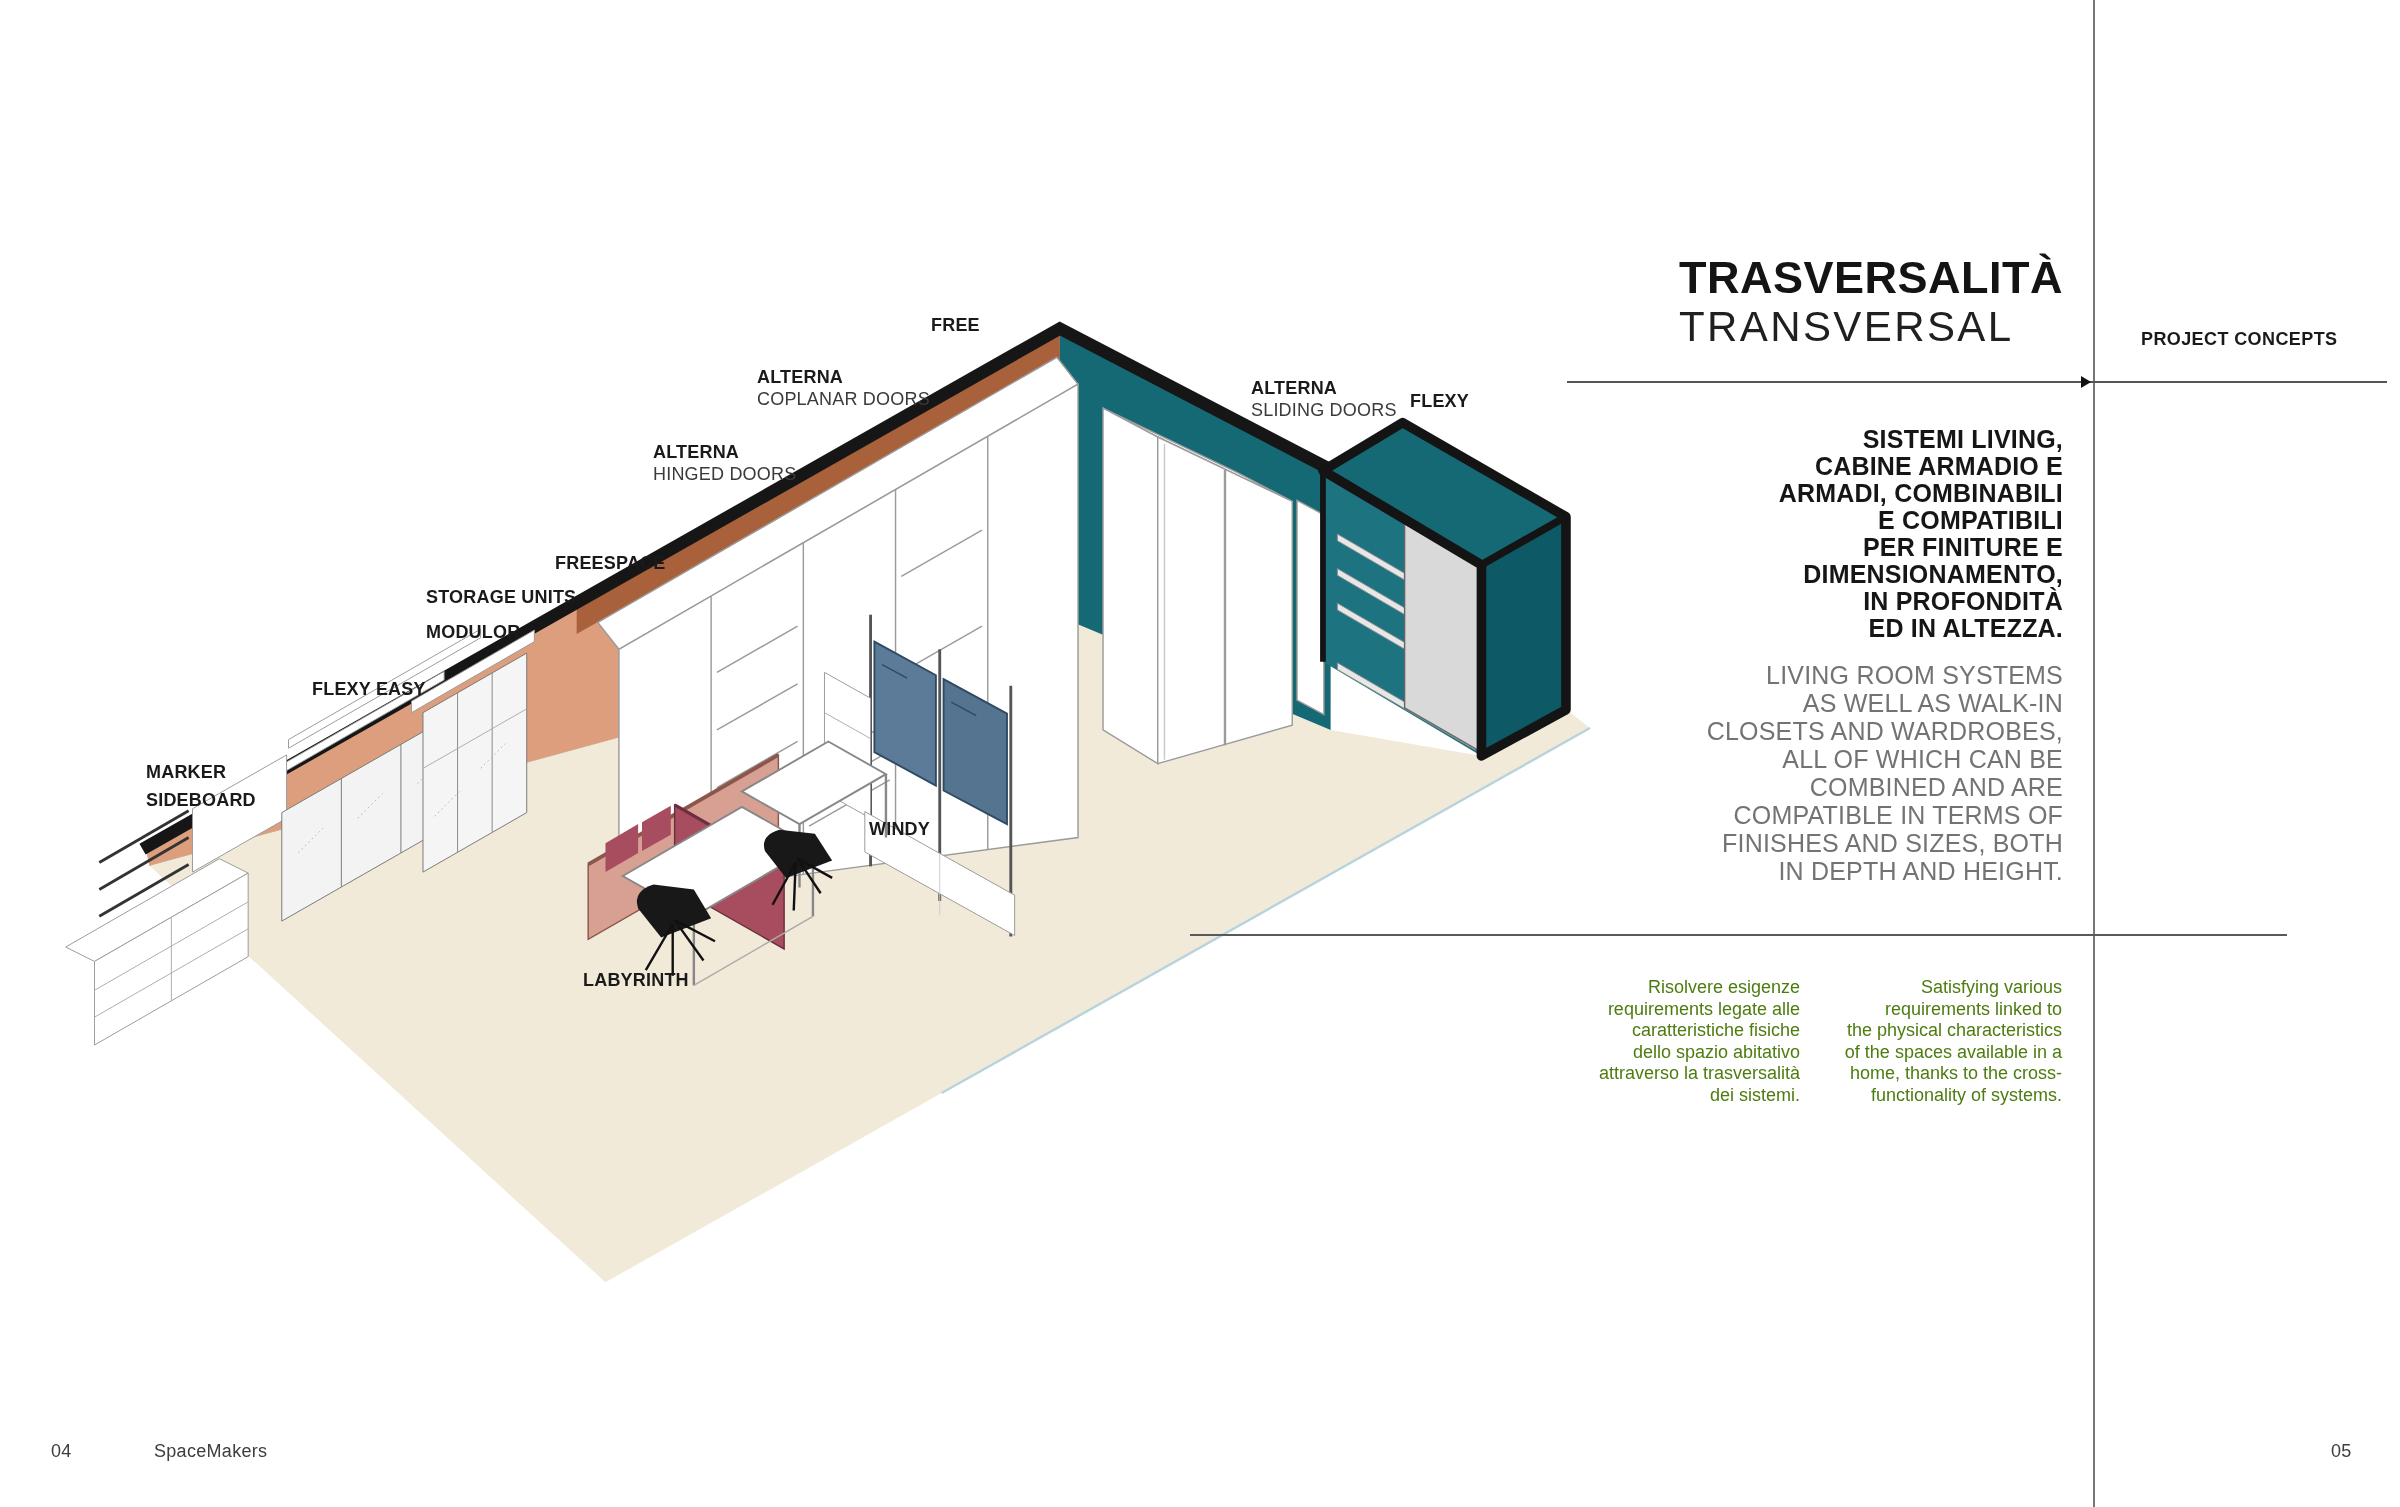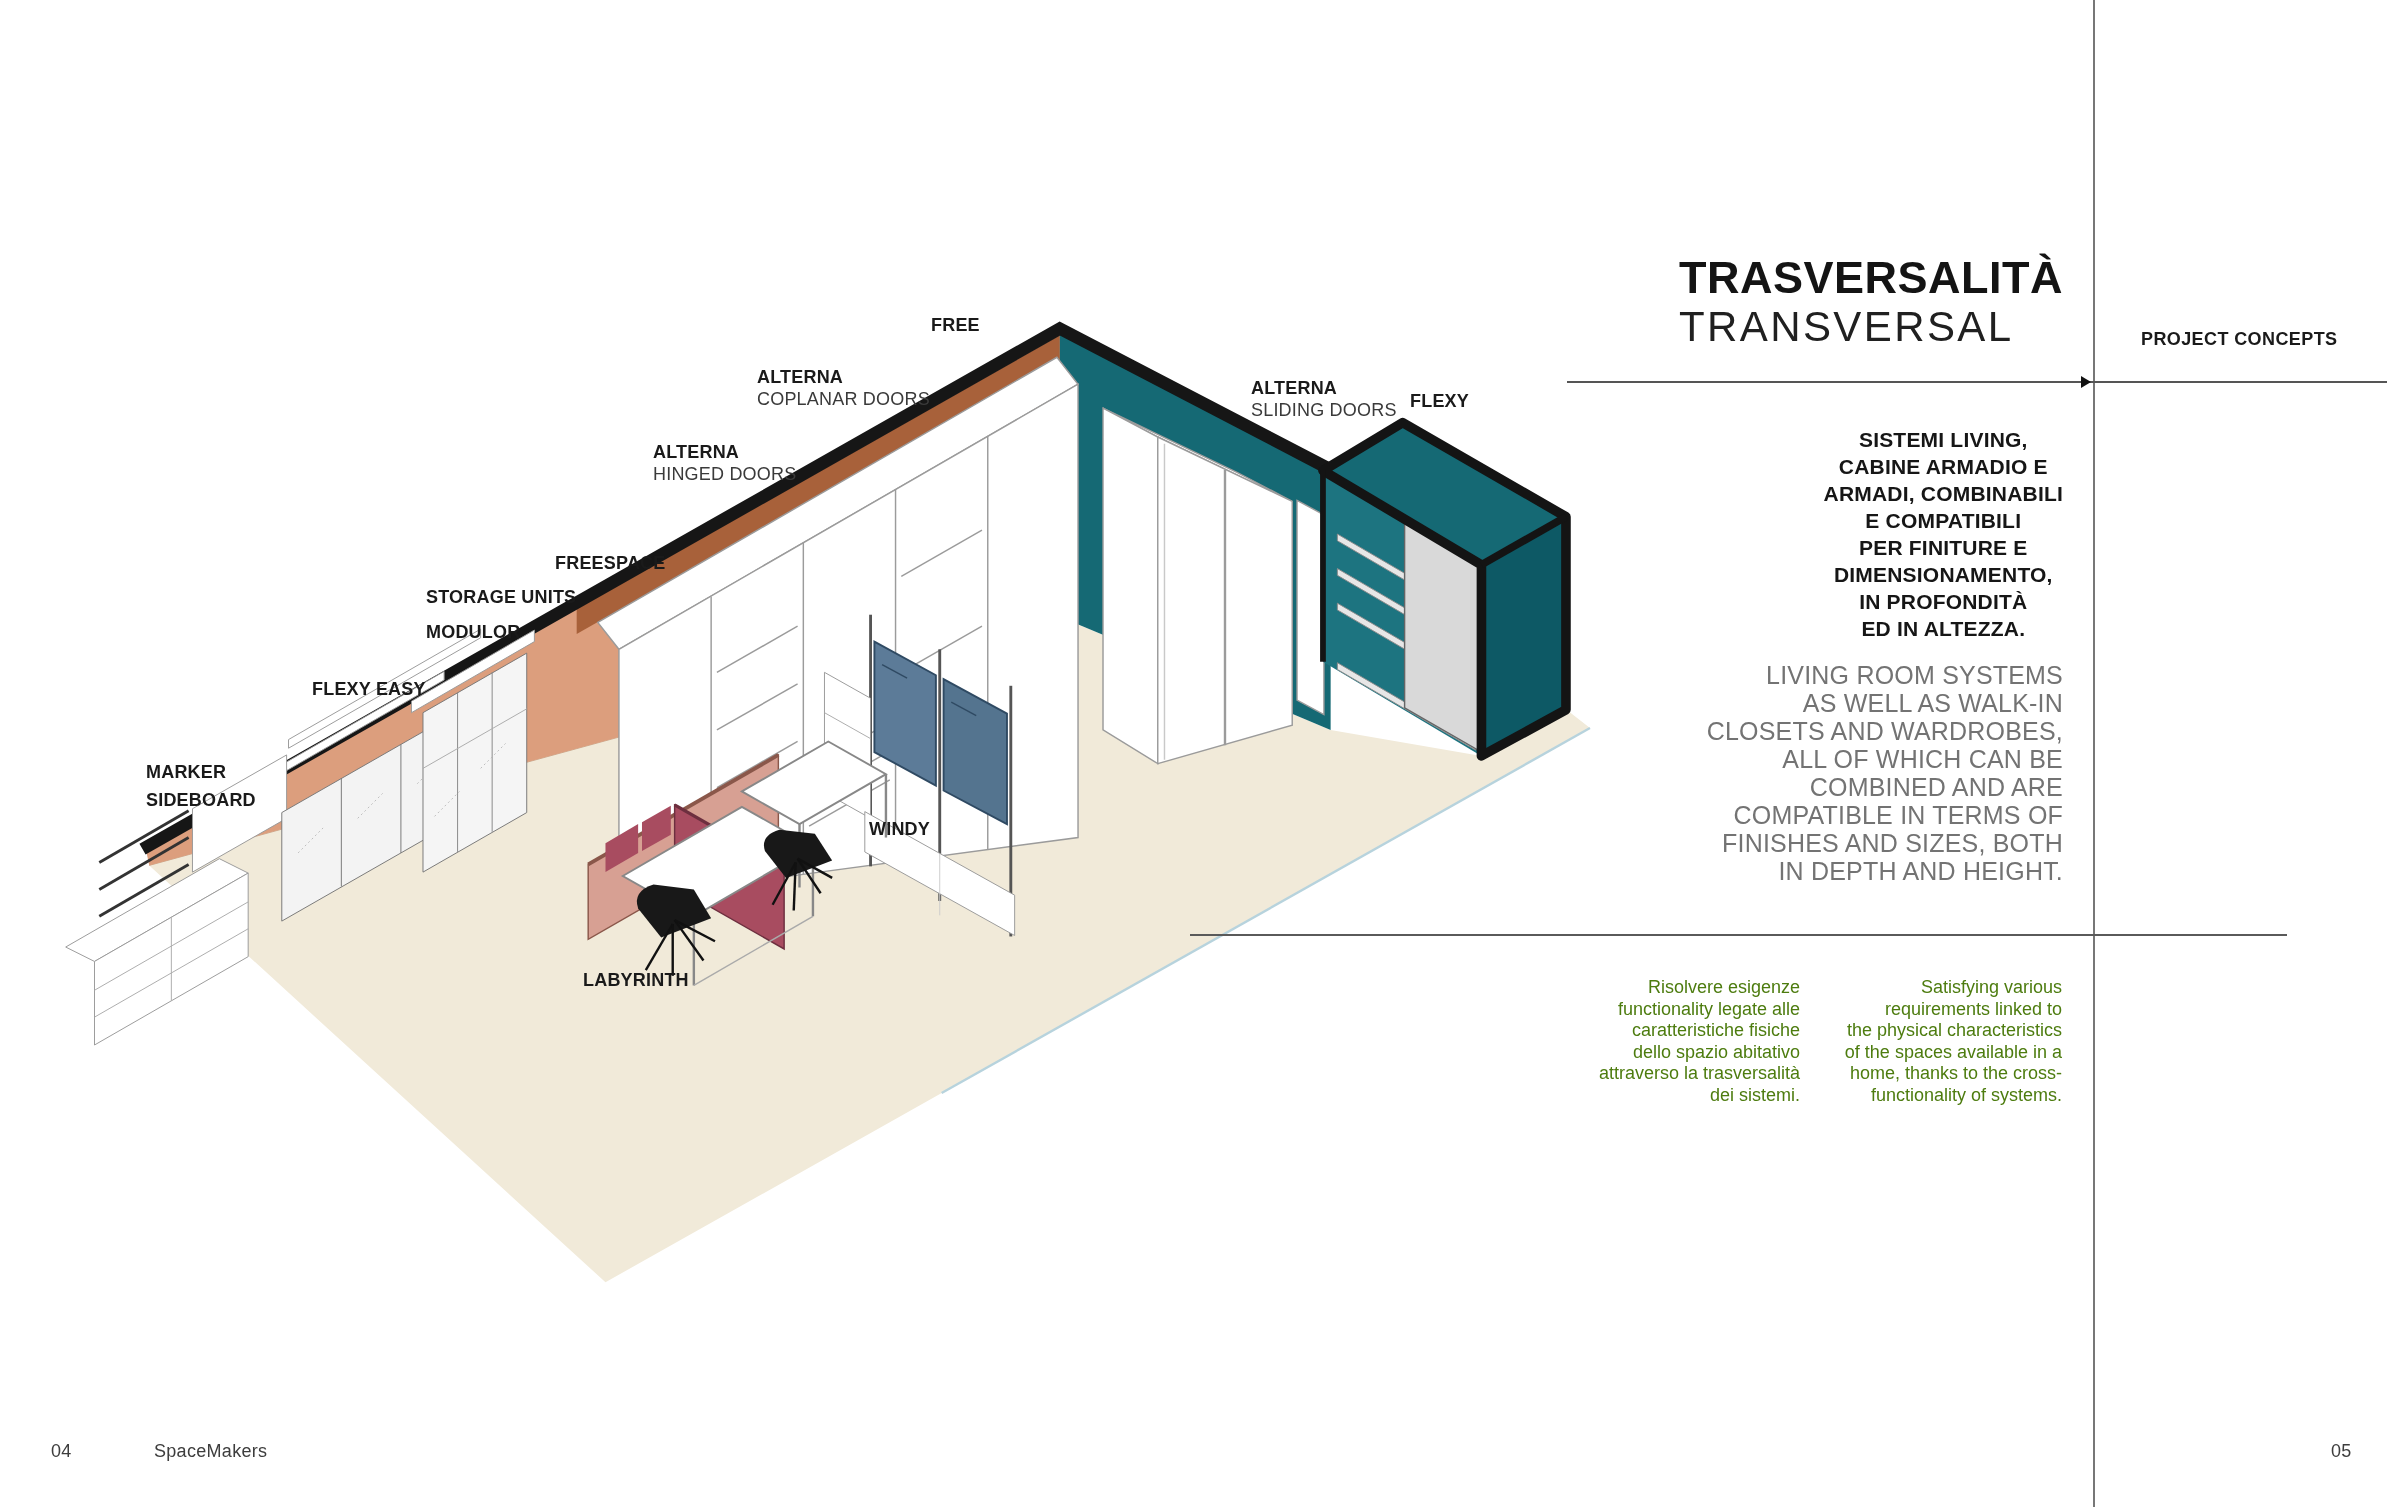--- a/index.html
+++ b/index.html
@@ -14,21 +14,21 @@
   .hrule1{position:absolute;left:1567px;top:381px;width:820px;height:1.9px;background:#555;}
   .hrule2{position:absolute;left:1190px;top:934px;width:1097px;height:1.9px;background:#5a5a5a;}
   .rule-arrow{position:absolute;left:2081px;top:376px;width:0;height:0;
     border-left:10.6px solid #111;border-top:6.7px solid transparent;border-bottom:6.7px solid transparent;}
 
   
   .title-block{position:absolute;top:252px;right:338px;text-align:left;white-space:nowrap;}
   .title-it{font-size:45px;font-weight:bold;letter-spacing:0.5px;line-height:51px;color:#141414;}
   .title-en{font-size:42px;font-weight:400;letter-spacing:2.4px;line-height:48px;color:#202020;}
   .section-label{position:absolute;left:2141px;top:329px;font-size:18px;font-weight:bold;letter-spacing:0.4px;white-space:nowrap;}
-  .intro-it{position:absolute;top:426px;right:338px;text-align:center;font-size:21px;font-weight:bold;line-height:27px;letter-spacing:0.2px;color:#161616;}
+  .intro-it{position:absolute;top:426px;right:338px;text-align:right;font-size:25px;font-weight:bold;line-height:27px;letter-spacing:0.2px;color:#161616;}
   .intro-en{position:absolute;top:661px;right:338px;text-align:right;font-size:25px;font-weight:400;line-height:28px;letter-spacing:0.2px;color:#737373;}
   .caption{position:absolute;top:977px;font-size:18px;line-height:21.6px;color:#4d7c0f;text-align:right;}
   .caption-it{right:601px;}
   .caption-en{right:339px;}
 
   
   .footer-item{position:absolute;top:1441px;font-size:18px;color:#3d3d3d;letter-spacing:0.3px;}
   .footer-left{left:51px;}
   .footer-brand{left:154px;}
   .footer-right{left:2331px;}
@@ -254,21 +254,21 @@
       <div>CLOSETS AND WARDROBES,</div>
       <div>ALL OF WHICH CAN BE</div>
       <div>COMBINED AND ARE</div>
       <div>COMPATIBLE IN TERMS OF</div>
       <div>FINISHES AND SIZES, BOTH</div>
       <div>IN DEPTH AND HEIGHT.</div>
     </div>
 
   <div class="caption caption-it">
       <div>Risolvere esigenze</div>
-      <div>functionality legate alle</div>
+      <div>requirements legate alle</div>
       <div>caratteristiche fisiche</div>
       <div>dello spazio abitativo</div>
       <div>attraverso la trasversalità</div>
       <div>dei sistemi.</div>
     </div>
   <div class="caption caption-en">
       <div>Satisfying various</div>
       <div>requirements linked to</div>
       <div>the physical characteristics</div>
       <div>of the spaces available in a</div>

